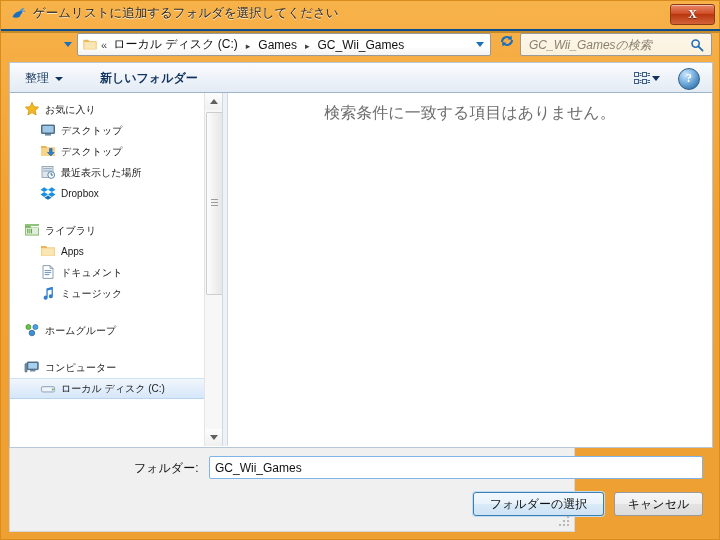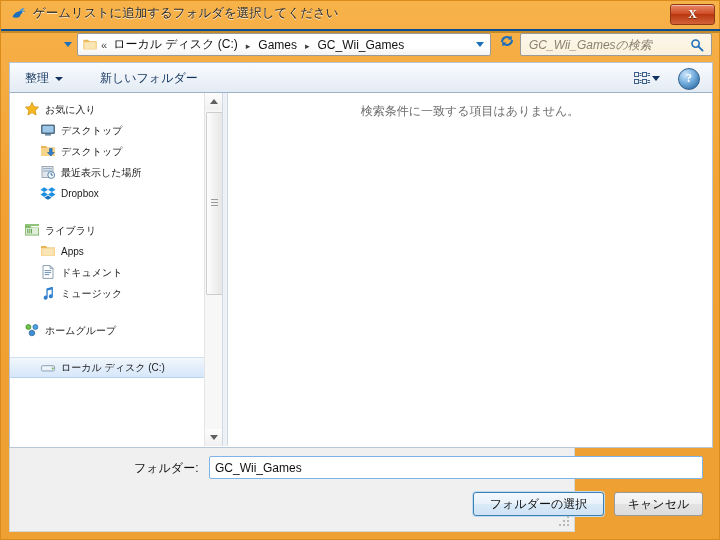--- a/index.html
+++ b/index.html
@@ -155,20 +155,21 @@
     border-left: 4px solid transparent;
     border-right: 4px solid transparent;
     border-top: 4px solid #11335c;
     vertical-align: middle;
   }
   #newfolder-button {
     position: absolute; left: 84px; top: 5px; height: 21px;
     padding: 0 6px; line-height: 21px;
     font-size: 12px; color: #11335c; cursor: pointer;
     white-space: nowrap;
+    font-weight: bold;
   }
   #views-button {
     position: absolute; right: 48px; top: 5px;
     width: 38px; height: 21px; cursor: pointer;
   }
   #views-caret {
     position: absolute; right: 52px; top: 13px;
     width: 0; height: 0;
     border-left: 4px solid transparent;
     border-right: 4px solid transparent;
@@ -281,21 +282,21 @@
     cursor: col-resize;
   }
   #filelist {
     position: absolute; left: 218px; top: 0;
     right: 0; height: 353px;
     background: #ffffff;
   }
   #empty-message {
     position: absolute; left: 0; right: 0; top: 10px;
     text-align: center;
-    font-size: 12px; color: #6d6d6d;
+    font-size: 16px; color: #6d6d6d;
   }
   
   #bottompanel {
     position: absolute; left: 8px; top: 447px;
     width: 566px; height: 84px;
     box-sizing: border-box;
     background: #f0f0f0;
     border: 1px solid #d6d6d6;
     border-top: none;
   }
@@ -535,20 +536,29 @@
               <circle cx="11.4" cy="5" r="2.5" fill="#4aa2e0" stroke="#2a6fa8" stroke-width="0.7"></circle>
               <circle cx="7.9" cy="11" r="2.8" fill="#3f8fd4" stroke="#24618f" stroke-width="0.7"></circle>
             </svg>
             <span class="lbl">ホームグループ</span>
           </div>
         </div>
 
         <div class="spacer"></div>
 
         <div class="nav-group">
+          <div class="nav-item lvl0">
+            <svg class="ico" viewBox="0 0 16 16">
+              <rect x="3.2" y="3" width="11" height="7.6" rx="0.6" fill="#5d7f9e" stroke="#36536c" stroke-width="0.8"></rect>
+              <rect x="4.3" y="4" width="8.8" height="5.6" fill="#a8d0ec"></rect>
+              <rect x="1" y="4.6" width="2" height="8.4" rx="0.5" fill="#7d98b0" stroke="#4a687f" stroke-width="0.7"></rect>
+              <rect x="6" y="11" width="5.4" height="1.5" fill="#6b8ba8"></rect>
+            </svg>
+            <span class="lbl">コンピューター</span>
+          </div>
           <div class="nav-item lvl1 selected">
             <svg class="ico" viewBox="0 0 16 16">
               <rect x="1.4" y="5.6" width="13.2" height="5.4" rx="1.4" fill="#dde6ee" stroke="#8ea3b6" stroke-width="0.9"></rect>
               <rect x="2.6" y="6.8" width="9" height="3" fill="#eef4f9"></rect>
               <circle cx="12.8" cy="8.4" r="0.9" fill="#5fb14a"></circle>
             </svg>
             <span class="lbl">ローカル ディスク (C:)</span>
           </div>
         </div>
 

